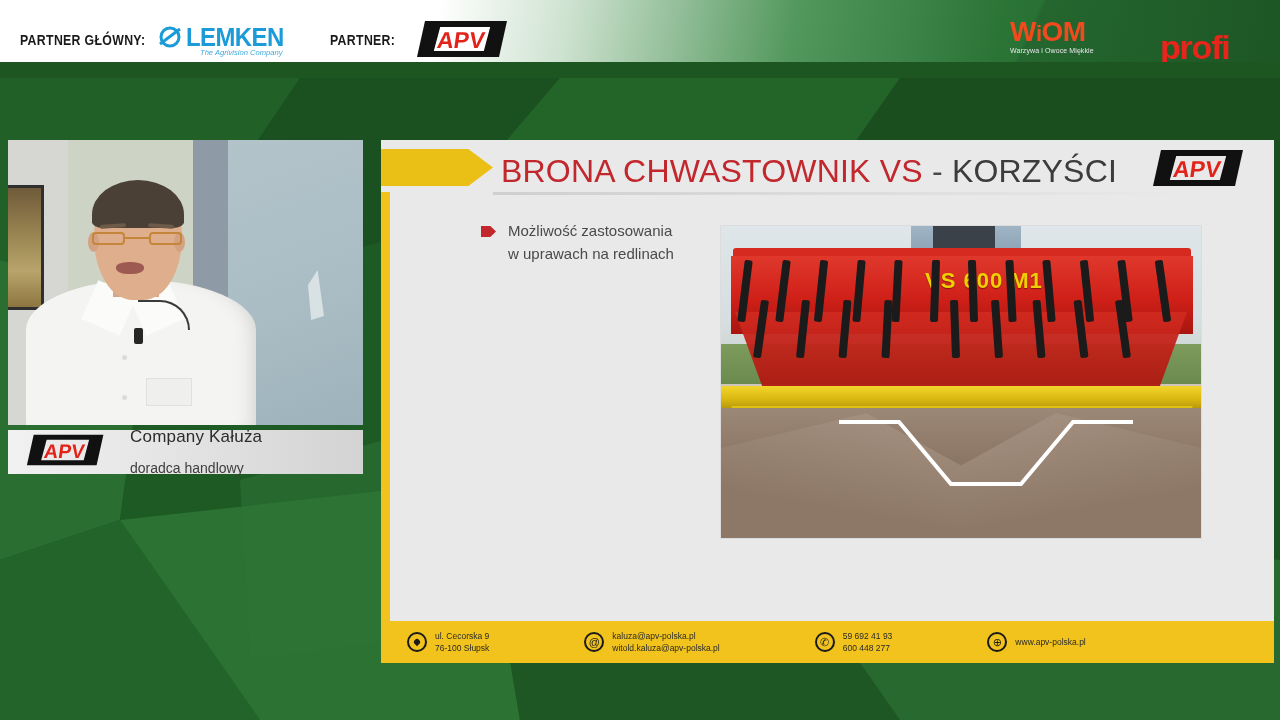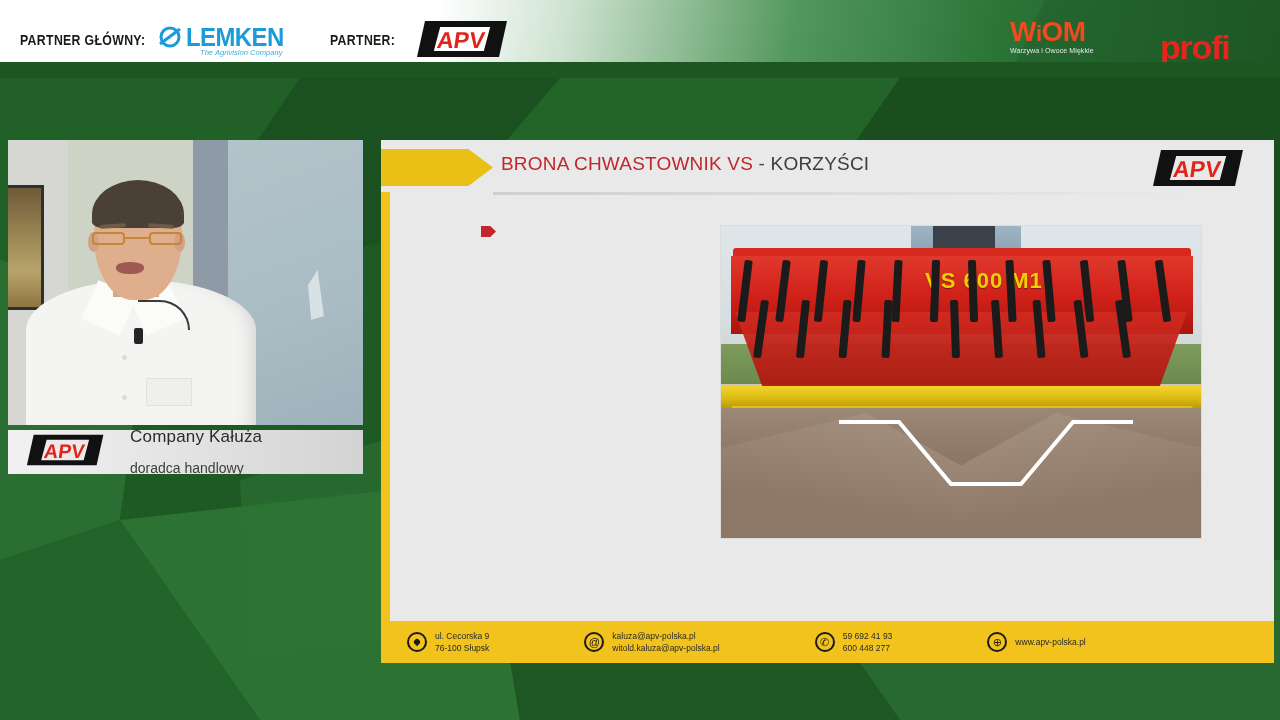--- a/index.html
+++ b/index.html
@@ -146,21 +146,21 @@
   #slide-leftbar { position:absolute; left:0; top:0; width:9px; height:100%; background:#f2c31c; }
   #slide-title-band {
     position:absolute; left:0; top:0; width:100%; height:52px; background:#e9e9e9;
   }
   #title-arrow {
     position:absolute; left:0; top:9px; width:112px; height:37px; background:#eac016;
     clip-path:polygon(0 0, 78% 0, 100% 50%, 78% 100%, 0 100%);
   }
   #slide-title {
     position:absolute; left:120px; top:13px;
-    font-size:19px; letter-spacing:.2px; white-space:nowrap;
+    font-size:32px; letter-spacing:.2px; white-space:nowrap;
   }
   #slide-title .red { color:#c1272d; }
   #slide-title .dash { color:#4a4a4a; }
   #slide-title .dark { color:#3c3c3c; }
   #title-underline {
     position:absolute; left:112px; top:52px; width:700px; height:3px;
     background:linear-gradient(90deg,#cfcfcf,#e9e9e9);
   }
   #slide-apv { position:absolute; right:20px; top:8px; }
 
@@ -366,20 +366,22 @@
         <polygon points="14,5 26,5 18,35 6,35" fill="#111"></polygon>
         <polygon points="76,5 90,5 82,35 68,35" fill="#111"></polygon>
         <text x="46" y="29" font-family="Liberation Sans, sans-serif" font-size="23" font-weight="bold" fill="#e2231a" text-anchor="middle" transform="skewX(-8) translate(3,0)">APV</text>
       </svg>
     </div>
   </div>
   <div id="title-underline"></div>
 
   <div id="bullet-row">
     <div id="bullet-marker"></div>
+    <div id="bullet-text">Możliwość zastosowania
+w uprawach na redlinach</div>
   </div>
 
   <div id="photo">
     <div class="sky"></div>
     <div class="grass"></div>
     <div class="tractor"></div>
     <div class="tractor-dark"></div>
     <div class="redbar-top"></div>
     <div class="redbody"></div>
     <div class="redbody2"></div>

